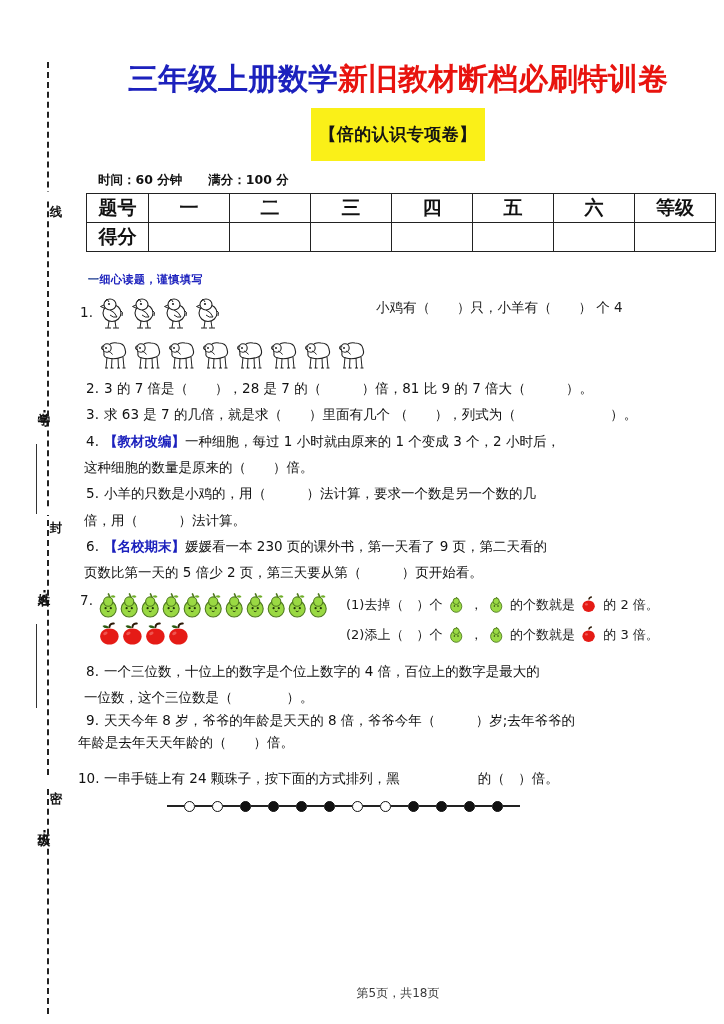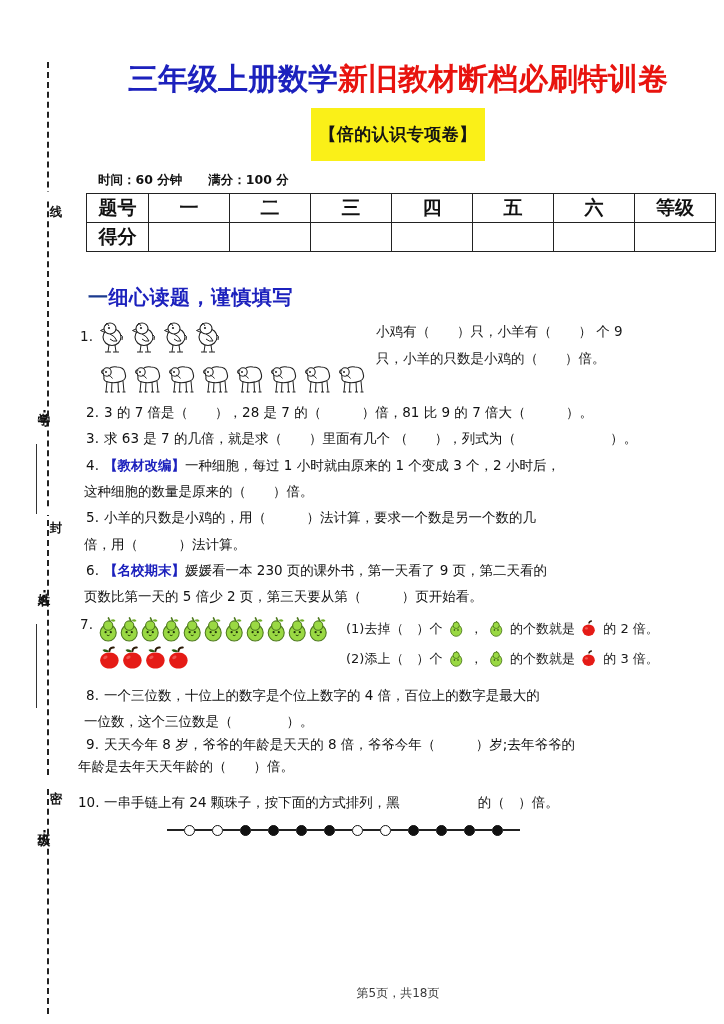--- a/index.html
+++ b/index.html
@@ -65,22 +65,22 @@
   #score-table-wrap { margin-top:4px; padding:0 8px 0 14px; }
   table#score-table { border-collapse:collapse; width:100%; table-layout:fixed; }
   table#score-table td {
     border:1.3px solid #222; height:29px; text-align:center;
     font-size:19px; font-weight:700; color:#111;
   }
   table#score-table td.label { width:62px; }
 
   
   #section-heading {
-    margin-top:32px; padding-left:16px;
-    font-size:20px; font-weight:700; color:#1c21bd; letter-spacing:0.5px;
+    margin-top:20px; padding-left:16px;
+    font-size:11px; font-weight:700; color:#1c21bd; letter-spacing:0.5px;
   }
   #section-heading .sec-num { color:#1b3a8f; }
 
   
   .q { font-size:13.5px; line-height:1.95; color:#111; padding-left:6px; }
   .q-row { display:flex; align-items:flex-start; }
   .q-num { width:26px; flex:0 0 26px; text-align:right; padding-right:5px; }
   .q-body { flex:1 1 auto; }
   .cont { padding-left:6px; }
   .tag { color:#1c21bd; font-weight:700;text-align:right; }
@@ -293,22 +293,21 @@
               <circle cx="9" cy="11" r="4.2" fill="#fff" stroke="#222" stroke-width="1.1"></circle>
               <path d="M6.5 9 q-3 -1 -3 2 q0 2 2.4 1.8" fill="none" stroke="#222" stroke-width="1"></path>
               <path d="M10 14 q3 1 4.5 3.5" fill="none" stroke="#222" stroke-width="1"></path>
               <circle cx="8" cy="11" r="1" fill="#222"></circle>
               <path d="M9 20 L8 31 M14 21 L13.5 31 M20 21 L20.5 31 M25 20 L26 31" stroke="#222" stroke-width="1" fill="none"></path>
               <path d="M7 31 L10 31 M12.5 31 L15.5 31 M19 31 L22 31 M24.5 31 L27.5 31" stroke="#222" stroke-width="1.2"></path>
             </svg></span>
         </div>
     </div>
     <div id="q1-text">
-      <div>小鸡有（　　）只，小羊有（　　） 个 9</div>
-      <div>只，小羊的只数是小鸡的（　　）倍。</div>
+      <div>小鸡有（　　）只，小羊有（　　） 个 4</div>
     </div>
   </div>
 
   <div class="q">
     <div class="q-row">
       <div class="q-num">2.</div>
       <div class="q-body">3 的 7 倍是（　　），28 是 7 的（　　　）倍，81 比 9 的 7 倍大（　　　）。</div>
     </div>
   </div>
 

